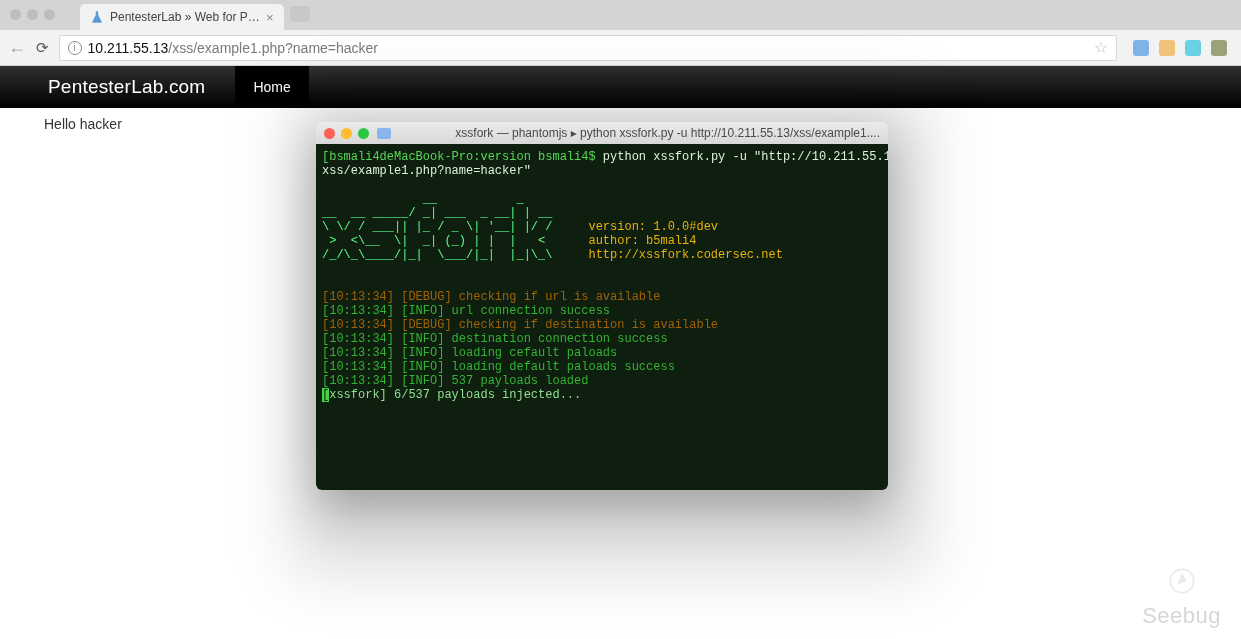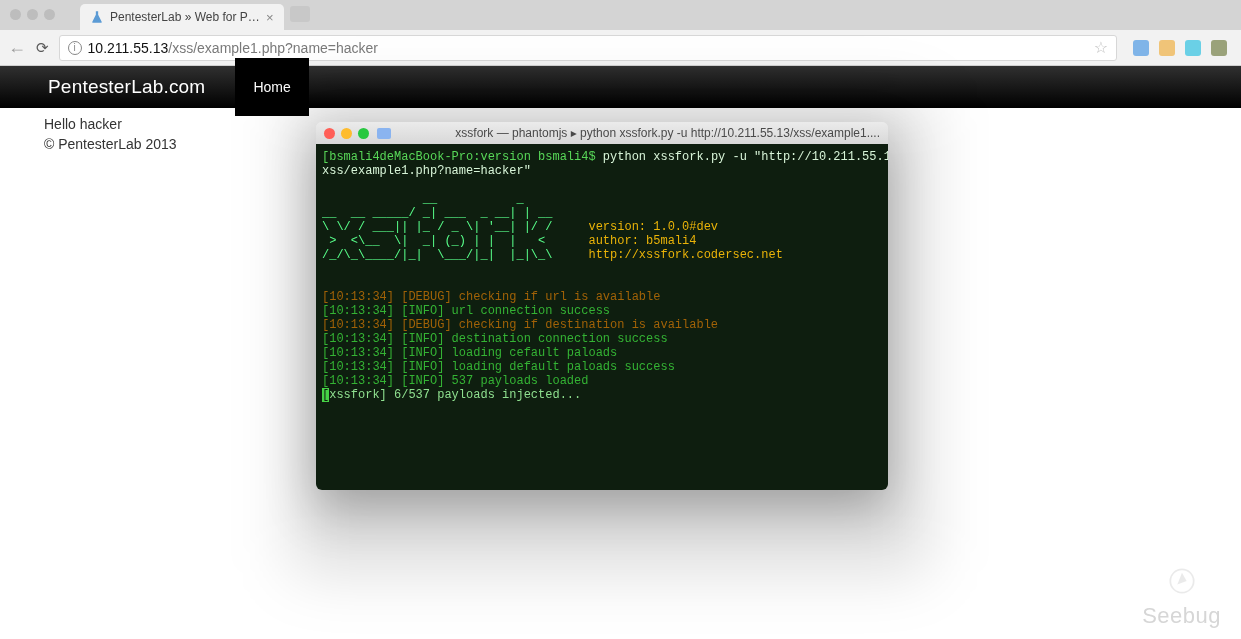--- a/index.html
+++ b/index.html
@@ -26,21 +26,21 @@
   .ext-icons { display: flex; gap: 10px; align-items: center; padding: 0 6px; }
   .ext-icons span { width: 16px; height: 16px; border-radius: 3px; }
   .ext-a { background: #7fb4e8; }
   .ext-b { background: #f0c478; }
   .ext-c { background: #6ad0e6; border-radius: 50%; }
   .ext-d { background: #9aa27a; }
 
   
   .page-nav { height: 42px; background: linear-gradient(#303030,#000); display: flex; align-items: center; padding-left: 48px; color: #fff; }
   .brand { font-size: 19px; font-weight: 400; color: #fff; margin-right: 30px; letter-spacing: .2px; }
-  .nav-item { background: #000; height: 58px; display: flex; align-items: center; padding: 0 18px; font-size: 14px; color: #fff; }
+  .nav-item { background: #000; height: 42px; display: flex; align-items: center; padding: 0 18px; font-size: 14px; color: #fff; }
 
   
   .page-body { padding: 6px 0 0 44px; font-size: 14px; color: #333; line-height: 1.45; }
 
   
   .term-shadow { position: absolute; left: 290px; top: 95px; width: 640px; height: 480px; filter: blur(30px); background: rgba(0,0,0,.12); border-radius: 20px; z-index: 1; }
   .term { position: absolute; left: 316px; top: 122px; width: 572px; border-radius: 6px; overflow: hidden; box-shadow: 0 18px 50px rgba(0,0,0,.30); z-index: 2; }
   .term-title { height: 22px; background: linear-gradient(#ebebeb,#d8d8d8); display: flex; align-items: center; padding: 0 8px; font-size: 12px; color: #4a4a4a; gap: 8px; }
   .term-dots { display: flex; gap: 6px; }
   .term-dots span { width: 11px; height: 11px; border-radius: 50%; }
@@ -100,21 +100,20 @@
   </div>
 </div>
 
 <div class="page-nav">
   <span class="brand">PentesterLab.com</span>
   <span class="nav-item">Home</span>
 </div>
 
 <div class="page-body">
   <div>Hello hacker</div>
-  <div>© PentesterLab 2013</div>
 </div>
 
 <div class="term-shadow"></div>
 <div class="term">
   <div class="term-title">
     <div class="term-dots">
       <span class="td-r"></span>
       <span class="td-y"></span>
       <span class="td-g"></span>
     </div>

